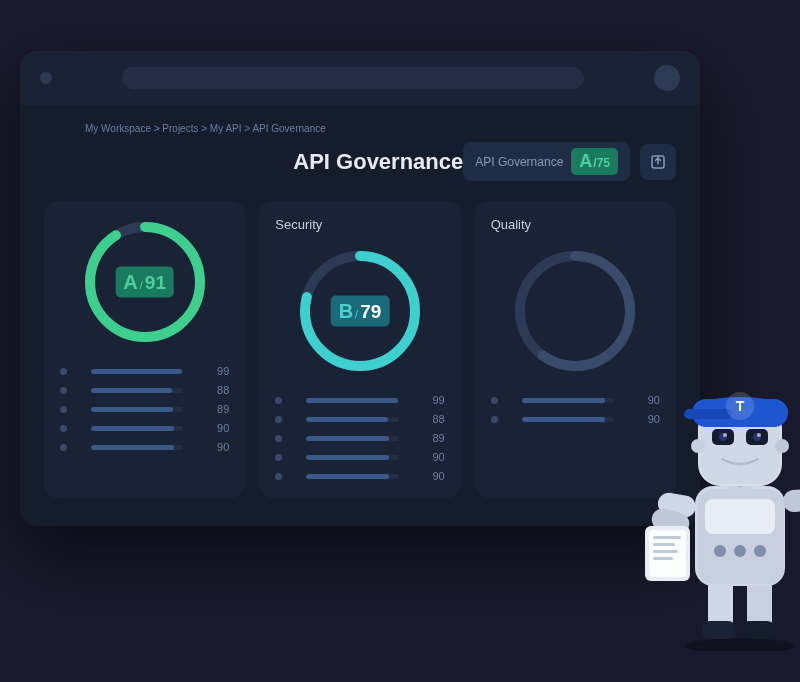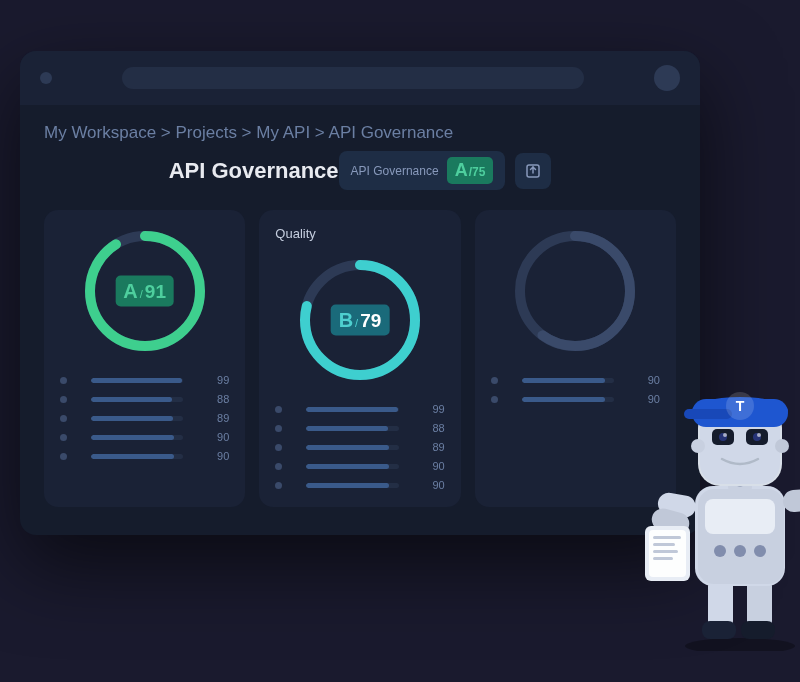--- a/index.html
+++ b/index.html
@@ -52,34 +52,35 @@
       width: 26px; height: 26px;
       border-radius: 50%;
       background: #2d3a55;
     }
 
     .app-content {
       padding: 18px 24px 28px;
     }
 
     .breadcrumb {
-      font-size: 17px;
+      font-size: 10px;
       color: #6b7fa3;
       margin-bottom: 8px;
       display: flex;
       align-items: center;
       gap: 4px;
+      margin-left: 41px;
     }
 
     .breadcrumb span { color: #6b7fa3; }
 
     .page-header {
       display: flex;
       align-items: center;
-      justify-content: center;
+      justify-content: flex-end;
       margin-bottom: 20px;
     }
 
     .page-title {
       font-size: 22px;
       font-weight: 600;
       color: #e8eaf0;
     }
 
     .header-actions {
@@ -342,21 +343,21 @@
           <div class="metric-dot"></div>
           <div class="metric-bar-bg">
             <div class="metric-bar-fill" style="width:90%"></div>
           </div>
           <span class="metric-value">90</span>
         </div>
 
       </div>
     </div>
           <div class="card">
-      <div class="card-title">Quality</div>
+      <div class="card-title">Security</div>
       <div class="donut-container">
         <div class="donut-wrap">
           <svg viewBox="0 0 130 130" xmlns="http://www.w3.org/2000/svg">
             <circle cx="65" cy="65" r="55" fill="none" stroke="#2d3a55" stroke-width="10"></circle>
             <circle cx="65" cy="65" r="55" fill="none" stroke="#3ecfcf" stroke-width="10" stroke-dasharray="273.0 72.6" stroke-linecap="round"></circle>
           </svg>
           <div class="donut-center">
 
         <div class="donut-grade-box teal">
           <span class="grade-letter teal">B</span>
@@ -405,20 +406,21 @@
           <div class="metric-dot"></div>
           <div class="metric-bar-bg">
             <div class="metric-bar-fill" style="width:90%"></div>
           </div>
           <span class="metric-value">90</span>
         </div>
 
       </div>
     </div>
           <div class="card">
+      <div class="card-title">Quality</div>
       <div class="donut-container">
         <div class="donut-wrap">
           <svg viewBox="0 0 130 130" xmlns="http://www.w3.org/2000/svg">
             <circle cx="65" cy="65" r="55" fill="none" stroke="#2d3a55" stroke-width="10"></circle>
             <circle cx="65" cy="65" r="55" fill="none" stroke="#3a4a6a" stroke-width="10" stroke-dasharray="207.3 138.2" stroke-linecap="round"></circle>
           </svg>
           <div class="donut-center">
             
           </div>
         </div>

